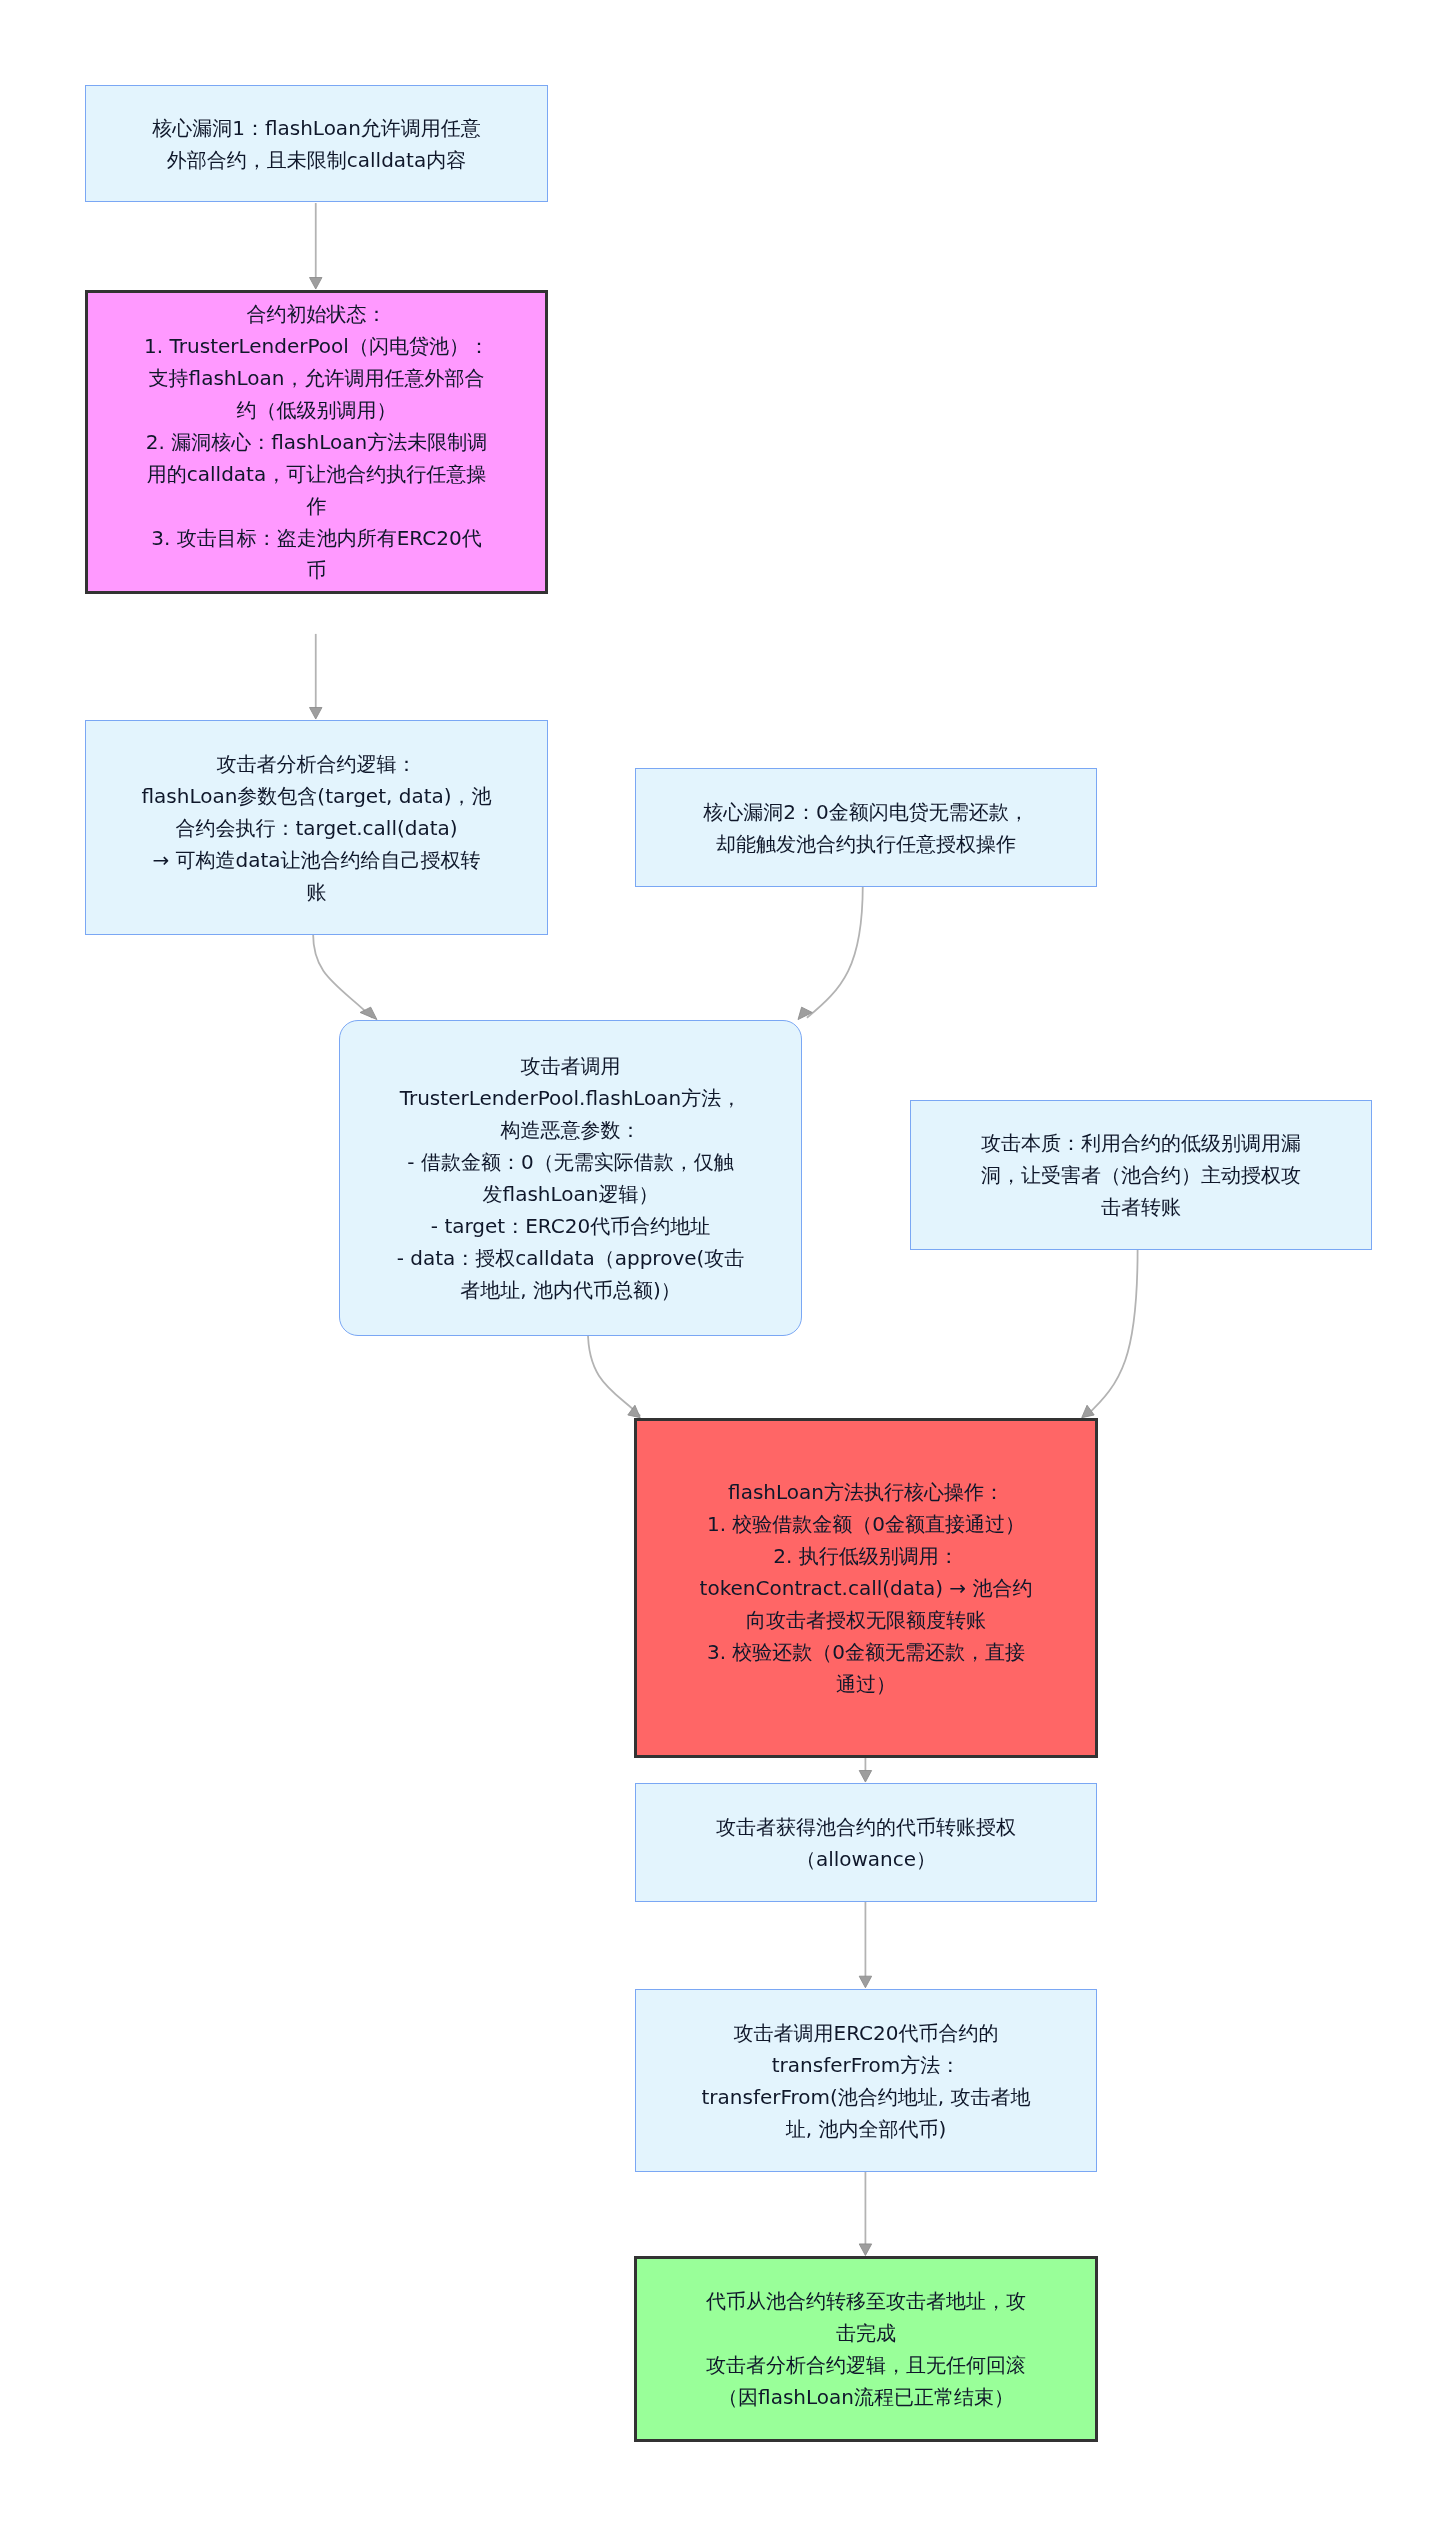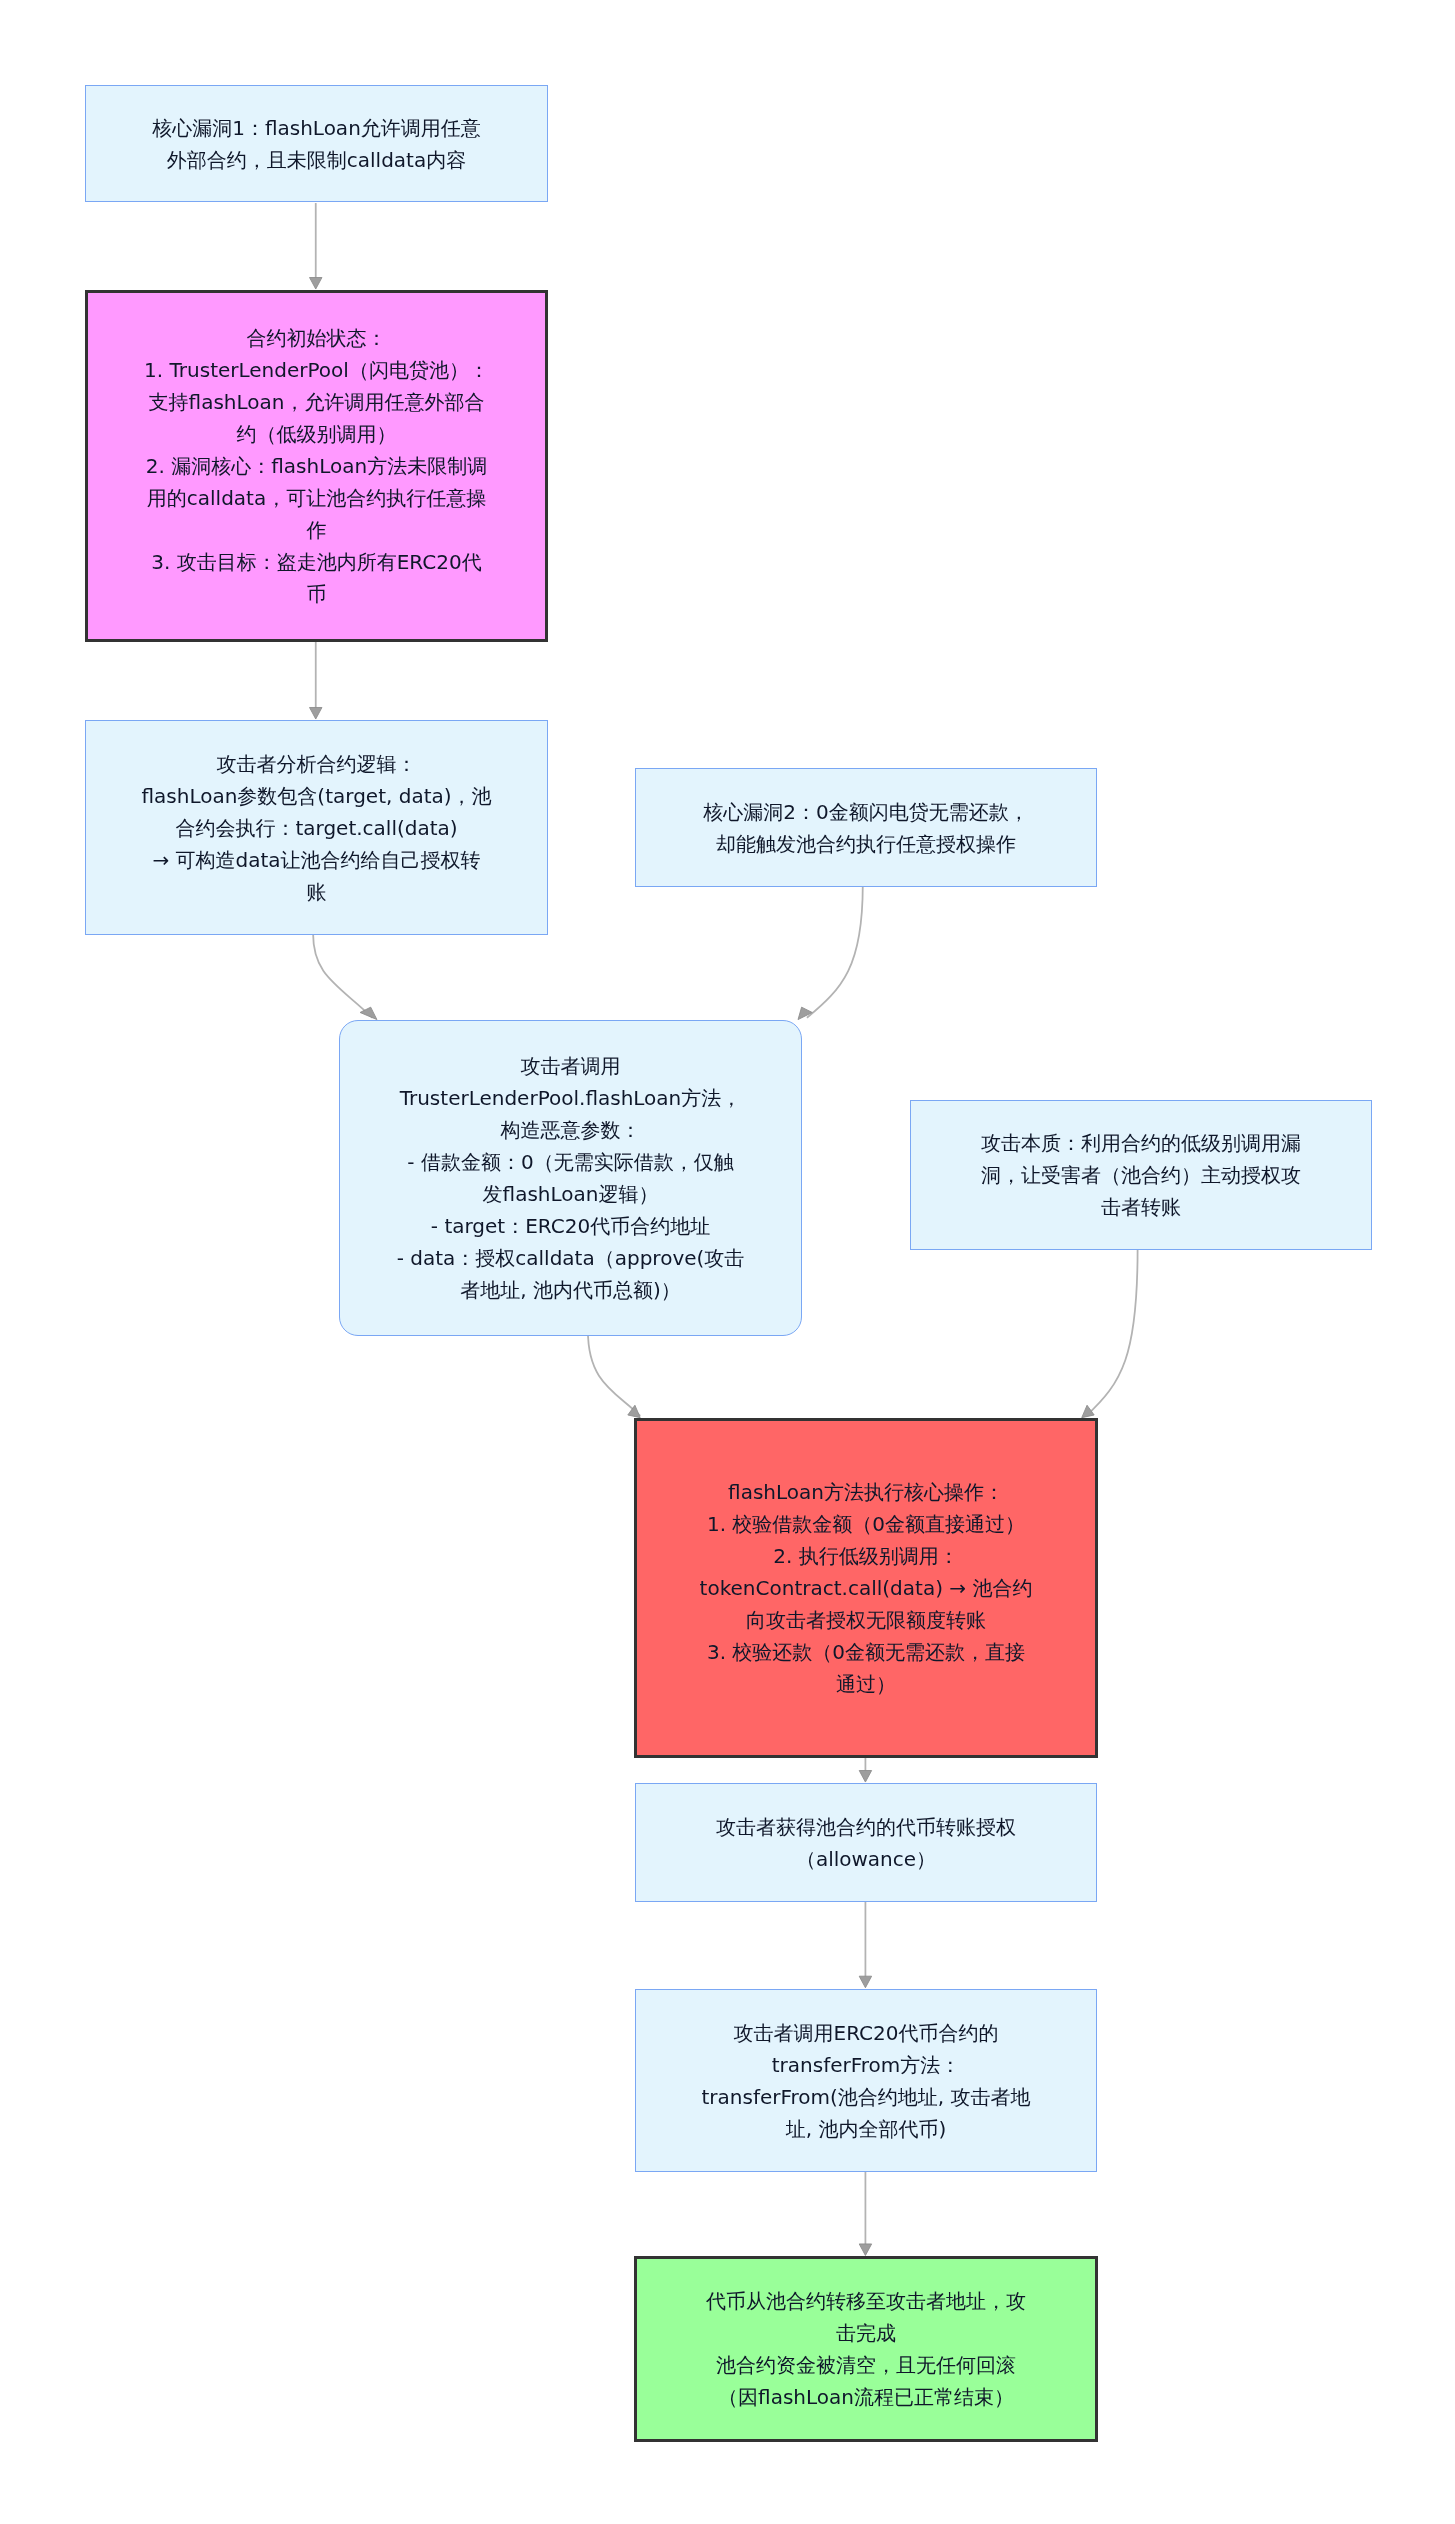--- a/index.html
+++ b/index.html
@@ -52,21 +52,21 @@
 
   <path class="edge" d="M976,2449 L976,2536"></path>
   <polygon class="arrow" points="969,2531 983,2531 976,2544"></polygon>
 </svg>
 
 <div class="node normal" style="left:85px; top:85px; width:463px; height:117px;">
   <span class="label">核心漏洞1：flashLoan允许调用任意
 外部合约，且未限制calldata内容</span>
 </div>
 
-<div class="node highlight pink" style="left:85px; top:290px; width:463px; height:352px;">
+<div class="node highlight pink" style="left:85px; top:290px; width:463px; height:304px;">
   <span class="label">合约初始状态：
 1. TrusterLenderPool（闪电贷池）：
 支持flashLoan，允许调用任意外部合
 约（低级别调用）
 2. 漏洞核心：flashLoan方法未限制调
 用的calldata，可让池合约执行任意操
 作
 3. 攻击目标：盗走池内所有ERC20代
 币</span>
 </div>
@@ -119,16 +119,16 @@
 <div class="node normal" style="left:635px; top:1989px; width:462px; height:183px;">
   <span class="label">攻击者调用ERC20代币合约的
 transferFrom方法：
 transferFrom(池合约地址, 攻击者地
 址, 池内全部代币)</span>
 </div>
 
 <div class="node highlight green" style="left:634px; top:2256px; width:464px; height:186px;">
   <span class="label">代币从池合约转移至攻击者地址，攻
 击完成
-池合约资金被清空，且无任何回滚
+攻击者分析合约逻辑，且无任何回滚
 （因flashLoan流程已正常结束）</span>
 </div>
 
 
 </body></html>

